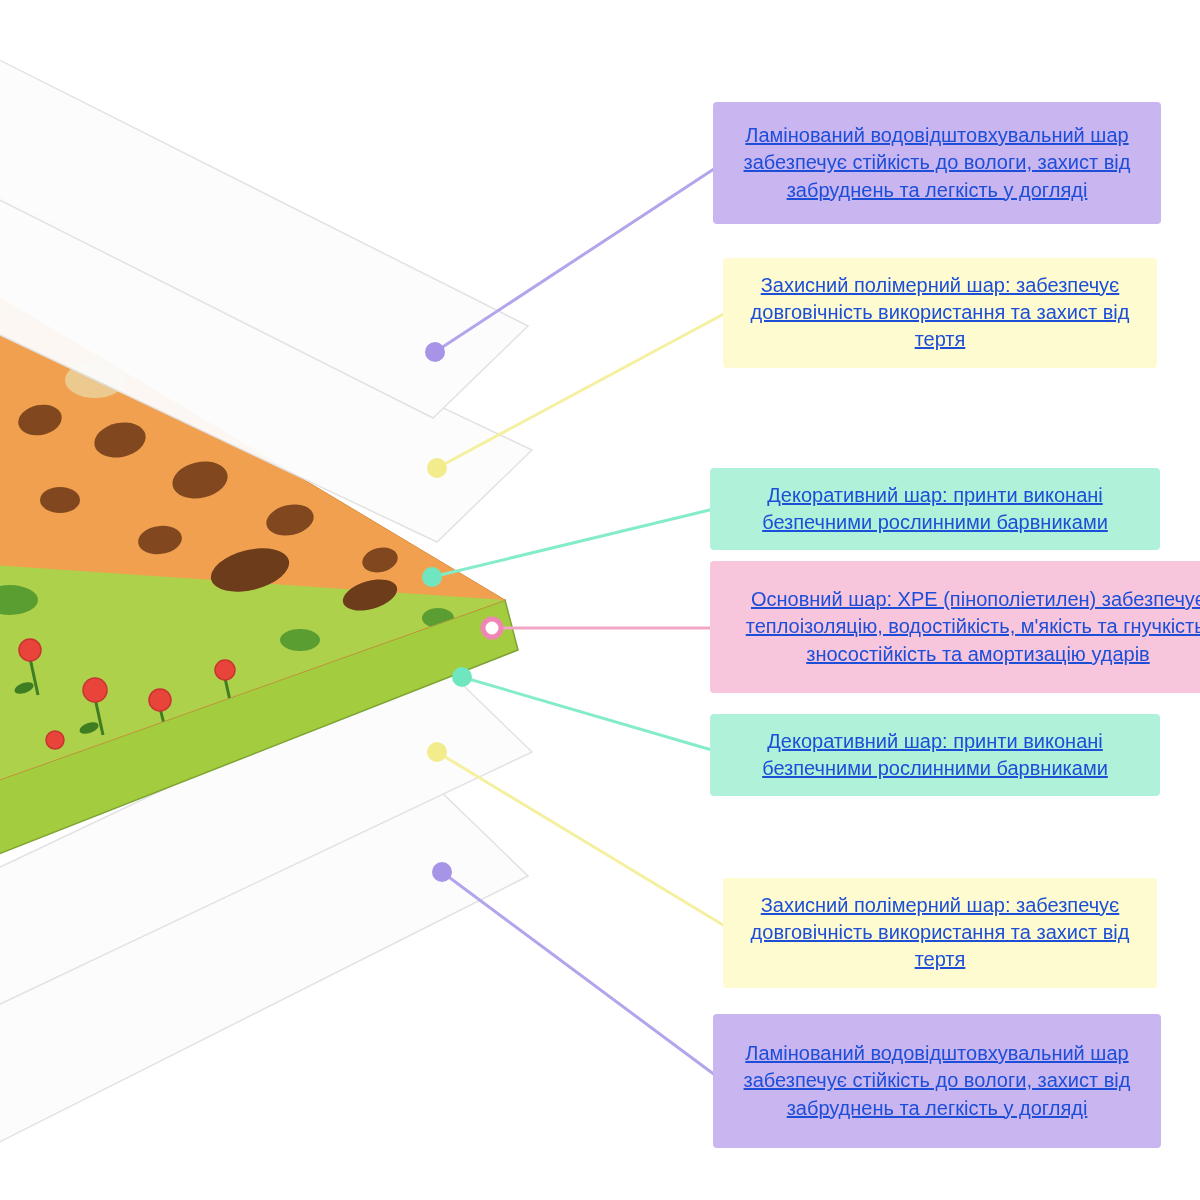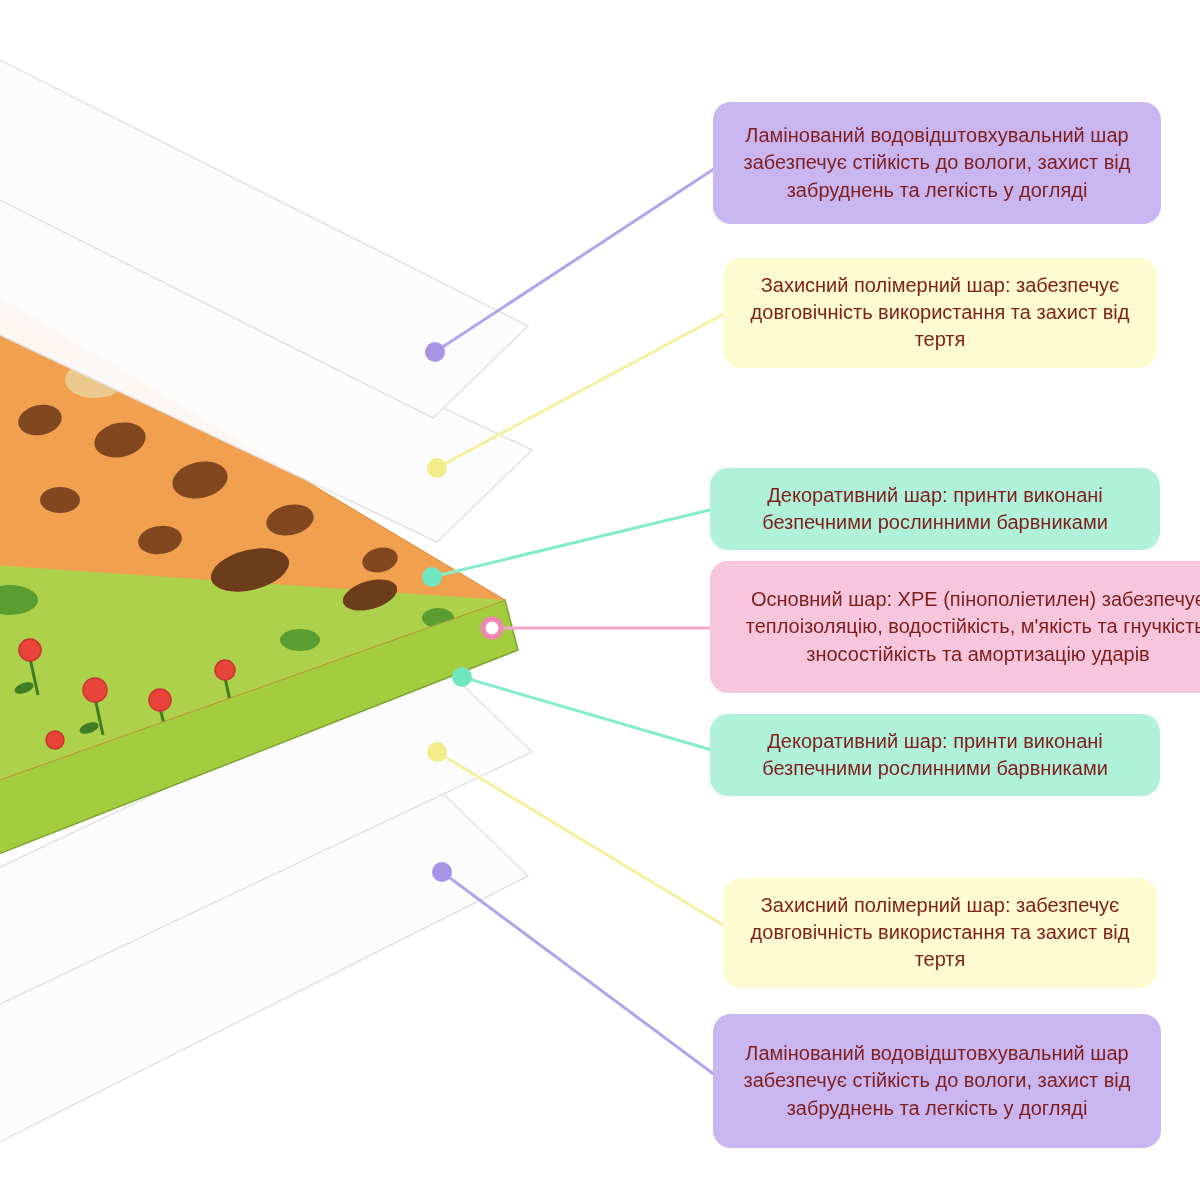--- a/index.html
+++ b/index.html
@@ -21,29 +21,30 @@
     fill: rgba(252,252,252,0.95);
     stroke: #e2e2e2;
     stroke-width: 1.5;
   }
   .connector {
     stroke-width: 3;
     fill: none;
   }
   .callout {
     position: absolute;
-    border-radius: 18px;
+    border-radius: 4px;
     padding: 14px 24px;
     display: flex;
     align-items: center;
     justify-content: center;
     text-align: center;
-    color: #7f1d1d;
+    color: #1d4ed8;
     font-size: 20px;
     line-height: 1.36;
+    text-decoration: underline;
   }
   .c0 { left: 713px; top: 102px;  width: 448px; min-height: 122px; }
   .c1 { left: 723px; top: 258px;  width: 434px; min-height: 102px; }
   .c2 { left: 710px; top: 468px;  width: 450px; min-height: 77px;  }
   .c3 { left: 710px; top: 561px;  width: 536px; min-height: 132px; }
   .c4 { left: 710px; top: 714px;  width: 450px; min-height: 77px;  }
   .c5 { left: 723px; top: 878px;  width: 434px; min-height: 104px; }
   .c6 { left: 713px; top: 1014px; width: 448px; min-height: 134px; }
 </style>
 </head>

